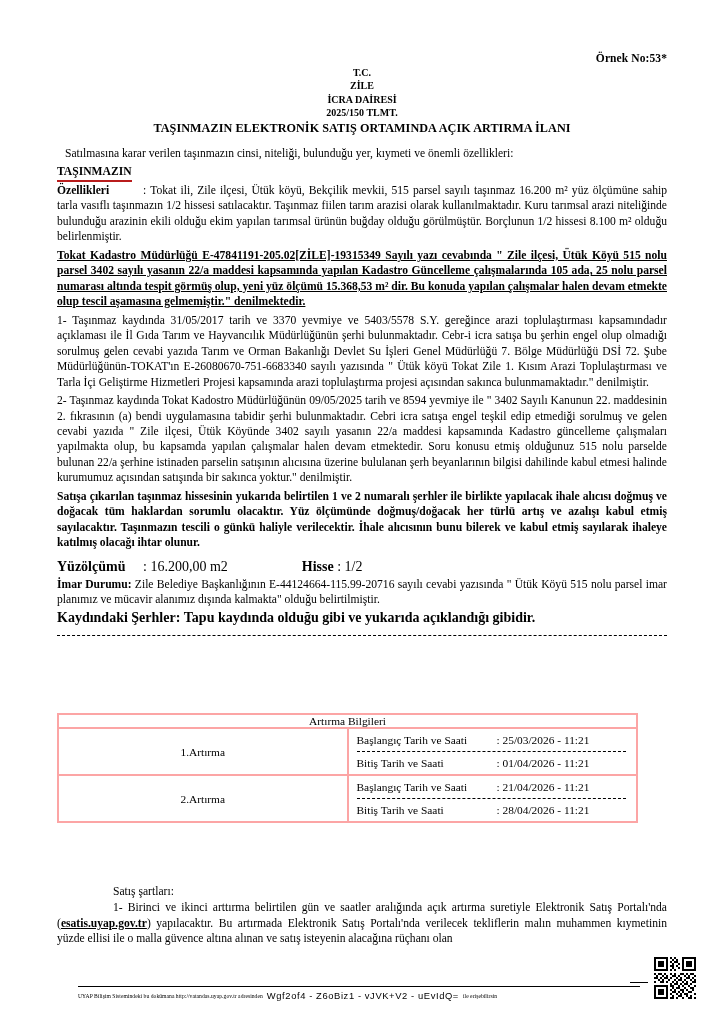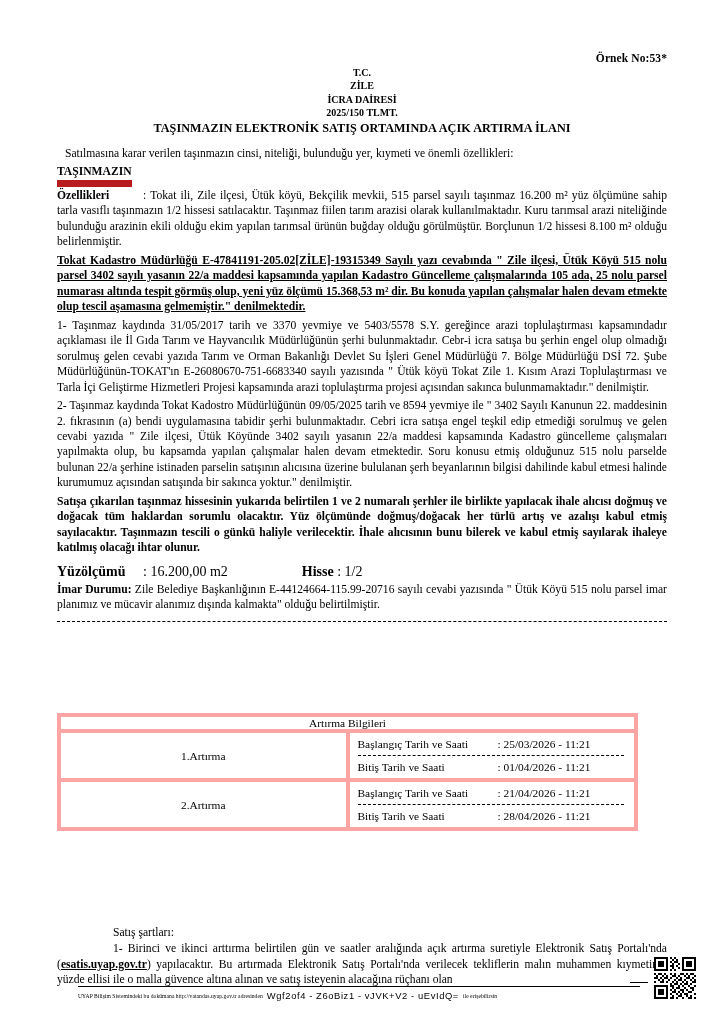--- a/index.html
+++ b/index.html
@@ -74,21 +74,21 @@
   }
   p.indent1 { text-indent: 8px; }
   .b { font-weight: bold; }
   .bu { font-weight: bold; text-decoration: underline; }
 
   .tasinmazin-label {
     font-weight: bold;
     font-size: 11.6px;
     line-height: 1.335;
     display: inline-block;
-    border-bottom: 7px solid #b91c1c;
+    border-bottom: 2px solid #b91c1c;
     padding-bottom: 0px;
     margin-bottom: 1px;
   }
   .tasinmazin-row { margin: 0; }
 
   .ozellik-row {
     font-size: 11.6px;
     line-height: 1.335;
     text-align: justify;
   }
@@ -130,21 +130,21 @@
     top: 713px;
     width: 581px;
   }
   table.artirma {
     border-collapse: collapse;
     width: 581px;
     font-size: 11.3px;
     table-layout: fixed;
   }
   table.artirma td {
-    border: 4px solid #fca5a5;
+    border: 2px solid #fca5a5;
     padding: 0;
     vertical-align: middle;
   }
   td.tbl-head {
     text-align: center;
     padding: 3px 0 4px 0;
     font-size: 11.4px;
     border-bottom: 1px solid #000;
   }
   td.row-label {
@@ -174,21 +174,20 @@
   .cond-wrap {
     position: absolute;
     left: 0;
     top: 884px;
     width: 610px;
   }
   .cond-title {
     font-size: 11.6px;
     line-height: 1.335;
     padding-left: 56px;
-    margin-top: 41px;
   }
   p.cond-para {
     margin: 1px 0 0 0;
     font-size: 11.6px;
     line-height: 1.335;
     text-align: justify;
     text-indent: 56px;
   }
 
   
@@ -283,20 +282,24 @@
       <div class="kv-line">
         <span class="k">Yüzölçümü</span><span>: 16.200,00 m2</span><span class="k2">Hisse</span> <span>: 1/2</span>
       </div>
 
       <div class="ozellik-row">
         <span class="b">İmar Durumu:</span>
         <span>Zile Belediye Başkanlığının  E-44124664-115.99-20716 sayılı cevabi yazısında " Ütük Köyü 515 nolu parsel imar planımız ve mücavir alanımız dışında kalmakta" olduğu belirtilmiştir.</span>
       </div>
 
 
+      <div class="kv-line">
+        <span class="b">Kaydındaki Şerhler:</span>
+        <span class="b">Tapu kaydında olduğu gibi ve yukarıda açıklandığı gibidir.</span>
+      </div>
 
       <div class="dashed-sep"></div>
     </div>
 
     <div class="tbl-wrap">
       <table class="artirma">
         <tbody>
             <tr>
           <td class="tbl-head" colspan="2">Artırma Bilgileri</td>
         </tr>

